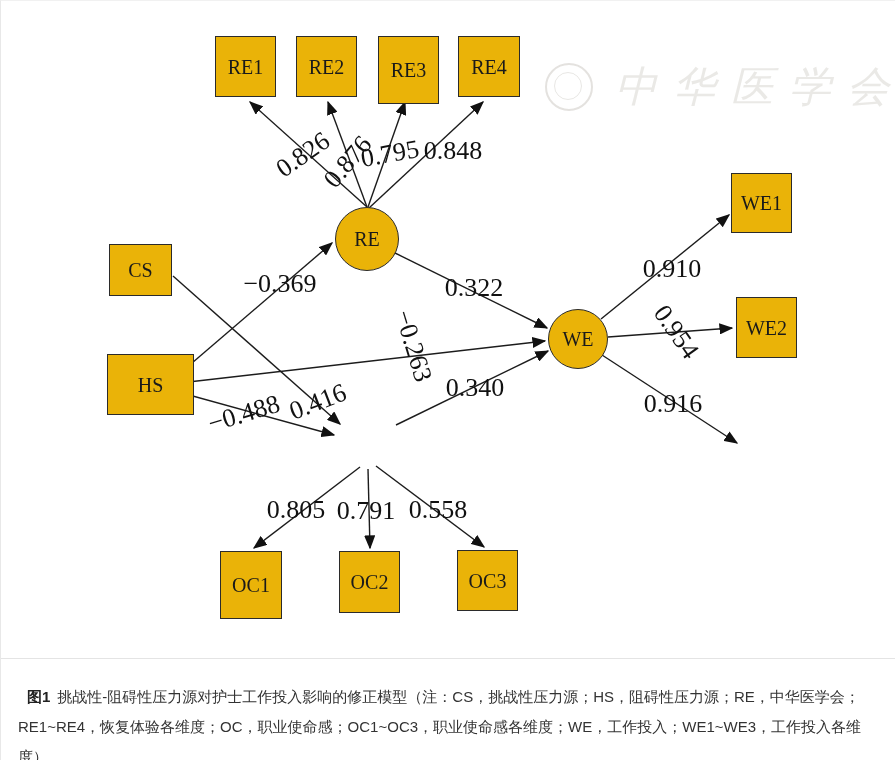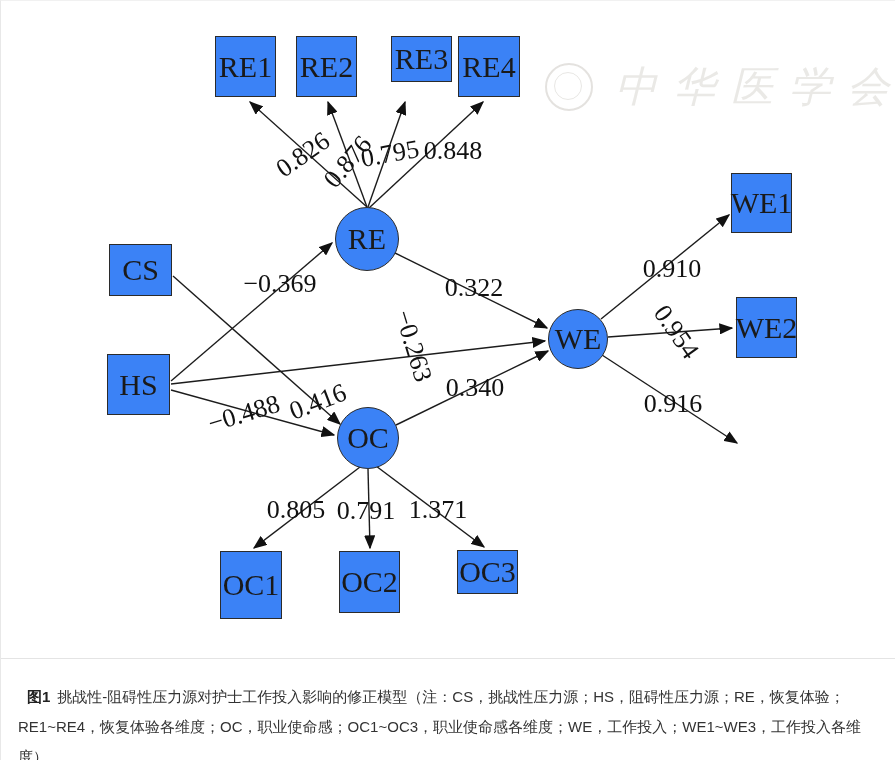--- a/index.html
+++ b/index.html
@@ -5,23 +5,23 @@
   html,body{margin:0;padding:0;background:#fff;}
   .page{
     position:relative;width:895px;height:760px;background:#fff;
     box-sizing:border-box;border-left:1px solid #e8e8e8;border-top:1px solid #f1f1f1;
     font-family:"Liberation Serif","DejaVu Serif",serif;color:#1a1a1a;overflow:hidden;
   }
   .figure-area{position:absolute;left:0;top:0;width:895px;height:657px;}
   .edges{position:absolute;left:0;top:0;z-index:1;}
   .edges line{stroke:#1c1c1c;stroke-width:1.4;}
   .node{
-    position:absolute;z-index:2;background:#3b82f6;border:1.5px solid #2b2b2b;
+    position:absolute;z-index:2;background:#eab308;border:1.5px solid #2b2b2b;
     display:flex;align-items:center;justify-content:center;
-    font-size:30px;line-height:1;box-sizing:border-box;
+    font-size:20px;line-height:1;box-sizing:border-box;
   }
   .node.circle{border-radius:50%;}
   .coef{
     position:absolute;z-index:3;font-size:26px;line-height:1;white-space:nowrap;color:#111;
   }
   .watermark{position:absolute;z-index:0;left:544px;top:58px;display:flex;align-items:center;}
   .wm-seal{
     width:44px;height:44px;border-radius:50%;border:2px solid rgba(185,180,170,.38);
     position:relative;flex:0 0 auto;
   }
@@ -75,52 +75,51 @@
       <line x1="600" y1="318" x2="728" y2="214" marker-end="url(#ah)"></line>
       <line x1="607" y1="336" x2="731" y2="327" marker-end="url(#ah)"></line>
       <line x1="601" y1="354" x2="736" y2="442" marker-end="url(#ah)"></line>
       <line x1="359" y1="466" x2="253" y2="547" marker-end="url(#ah)"></line>
       <line x1="367" y1="468" x2="369" y2="547" marker-end="url(#ah)"></line>
       <line x1="375" y1="465" x2="483" y2="546" marker-end="url(#ah)"></line>
     </svg>
 
     <div class="node rect" style="left:214px;top:35px;width:61px;height:61px">RE1</div>
     <div class="node rect" style="left:295px;top:35px;width:61px;height:61px">RE2</div>
-    <div class="node rect" style="left:390px;top:35px;width:61px;height:46px">RE3</div>
+    <div class="node rect" style="left:377px;top:35px;width:61px;height:68px">RE3</div>
     <div class="node rect" style="left:457px;top:35px;width:62px;height:61px">RE4</div>
     <div class="node rect" style="left:108px;top:243px;width:63px;height:52px">CS</div>
-    <div class="node rect" style="left:106px;top:353px;width:63px;height:61px">HS</div>
+    <div class="node rect" style="left:106px;top:353px;width:87px;height:61px">HS</div>
     <div class="node rect" style="left:730px;top:172px;width:61px;height:60px">WE1</div>
     <div class="node rect" style="left:735px;top:296px;width:61px;height:61px">WE2</div>
     <div class="node rect" style="left:219px;top:550px;width:62px;height:68px">OC1</div>
     <div class="node rect" style="left:338px;top:550px;width:61px;height:62px">OC2</div>
-    <div class="node rect" style="left:456px;top:549px;width:61px;height:44px">OC3</div>
+    <div class="node rect" style="left:456px;top:549px;width:61px;height:61px">OC3</div>
 
     <div class="node circle" style="left:334px;top:206px;width:64px;height:64px">RE</div>
-    <div class="node circle" style="left:336px;top:406px;width:62px;height:62px">OC</div>
     <div class="node circle" style="left:547px;top:308px;width:60px;height:60px">WE</div>
 
     <div class="coef" style="left:302px;top:154px;transform:translate(-50%,-50%) rotate(-35deg)">0.826</div>
     <div class="coef" style="left:347px;top:161px;transform:translate(-50%,-50%) rotate(-50deg)">0.876</div>
     <div class="coef" style="left:389px;top:153px;transform:translate(-50%,-50%) rotate(-10deg)">0.795</div>
     <div class="coef" style="left:452px;top:150px;transform:translate(-50%,-50%)">0.848</div>
     <div class="coef" style="left:279px;top:283px;transform:translate(-50%,-50%)">−0.369</div>
     <div class="coef" style="left:317px;top:401px;transform:translate(-50%,-50%) rotate(-21deg)">0.416</div>
     <div class="coef" style="left:243px;top:413px;transform:translate(-50%,-50%) rotate(-17deg)">−0.488</div>
     <div class="coef" style="left:412px;top:345px;transform:translate(-50%,-50%) rotate(73deg)">−0.263</div>
     <div class="coef" style="left:473px;top:287px;transform:translate(-50%,-50%)">0.322</div>
     <div class="coef" style="left:474px;top:387px;transform:translate(-50%,-50%)">0.340</div>
     <div class="coef" style="left:671px;top:268px;transform:translate(-50%,-50%)">0.910</div>
     <div class="coef" style="left:675px;top:331px;transform:translate(-50%,-50%) rotate(55deg)">0.954</div>
     <div class="coef" style="left:672px;top:403px;transform:translate(-50%,-50%)">0.916</div>
     <div class="coef" style="left:295px;top:509px;transform:translate(-50%,-50%)">0.805</div>
     <div class="coef" style="left:365px;top:510px;transform:translate(-50%,-50%)">0.791</div>
-    <div class="coef" style="left:437px;top:509px;transform:translate(-50%,-50%)">1.371</div>
+    <div class="coef" style="left:437px;top:509px;transform:translate(-50%,-50%)">0.558</div>
   </div>
 
   <div class="caption-panel">
     <p class="caption-text">
-      <strong>图1</strong><span>挑战性-阻碍性压力源对护士工作投入影响的修正模型（注：CS，挑战性压力源；HS，阻碍性压力源；RE，恢复体验；</span><br>
+      <strong>图1</strong><span>挑战性-阻碍性压力源对护士工作投入影响的修正模型（注：CS，挑战性压力源；HS，阻碍性压力源；RE，中华医学会；</span><br>
       <span>RE1~RE4，恢复体验各维度；OC，职业使命感；OC1~OC3，职业使命感各维度；WE，工作投入；WE1~WE3，工作投入各维度）</span>
     </p>
   </div>
 
 </div>
 
 </body></html>

